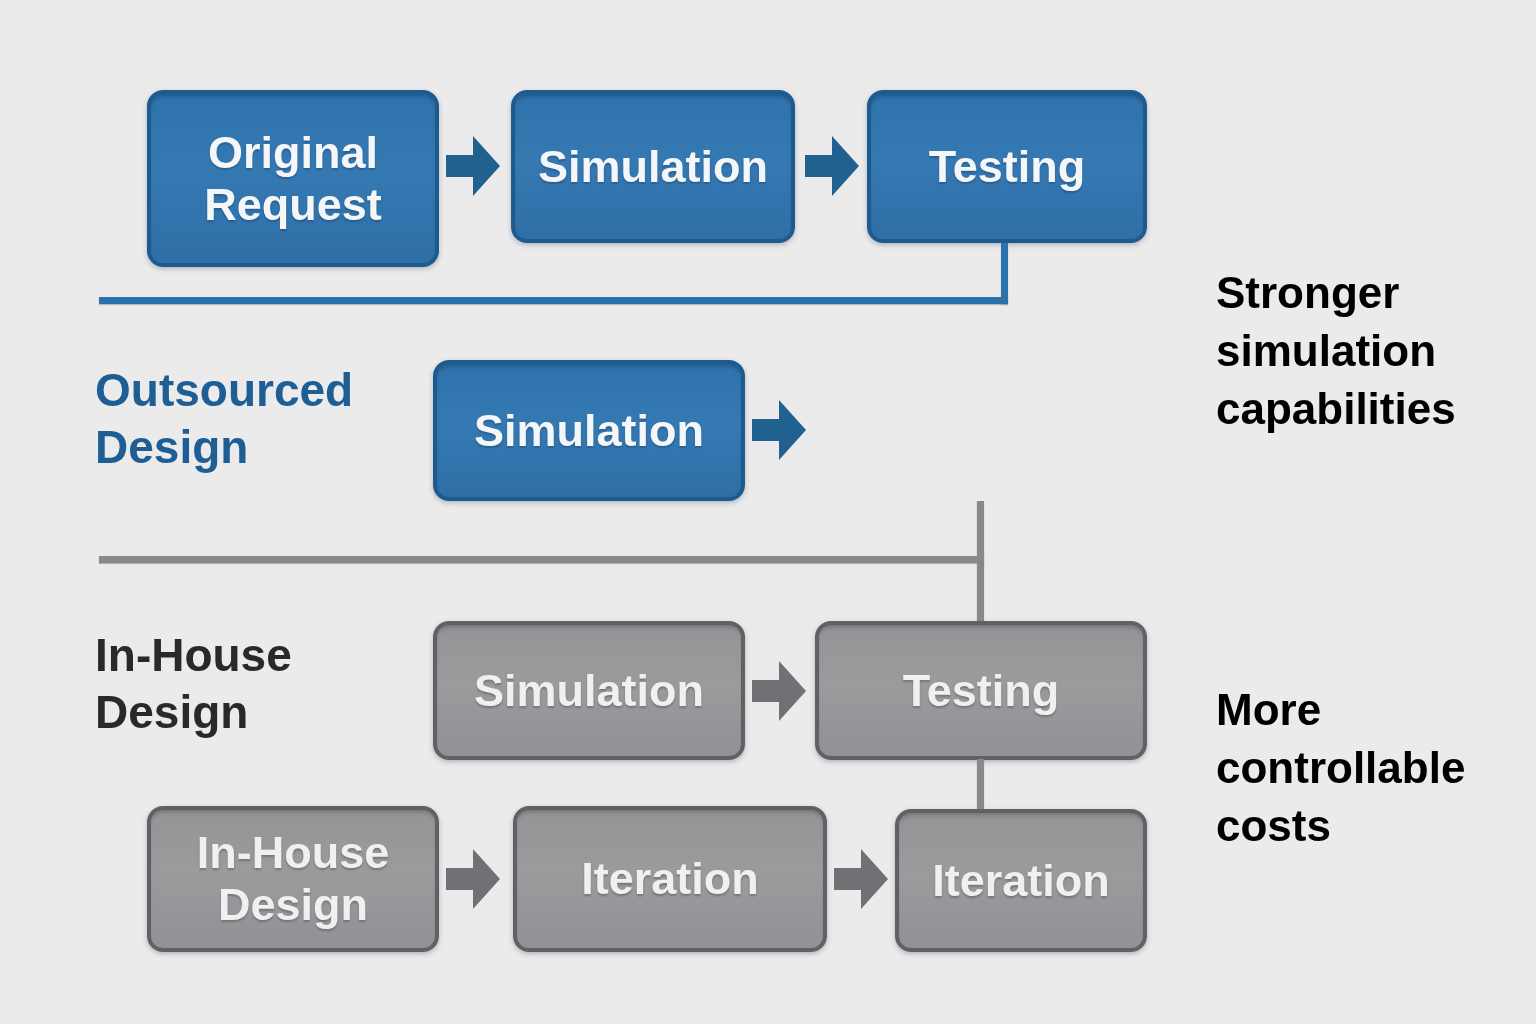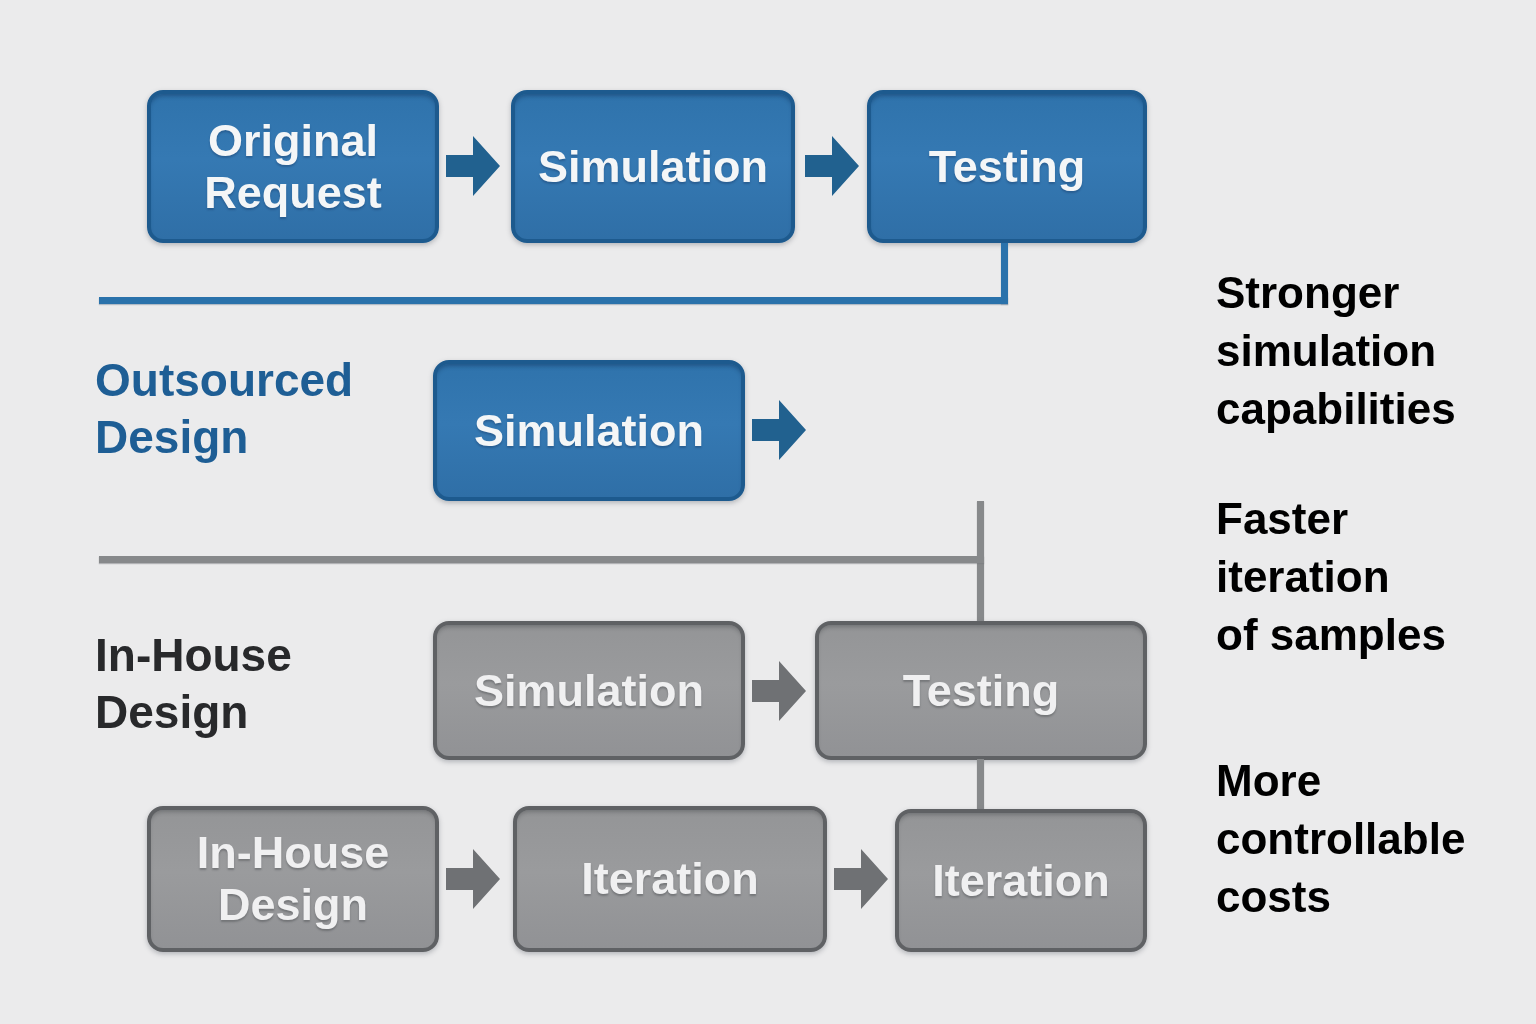--- a/index.html
+++ b/index.html
@@ -70,39 +70,39 @@
     font-size:44px;
     line-height:58px;
     white-space:pre-line;
   }
 </style>
 </head>
 <body>
 
 <div class="canvas">
 
-  <div class="box box-blue" style="left:147px;top:90px;width:292px;height:153px">Original
+  <div class="box box-blue" style="left:147px;top:90px;width:292px;height:177px">Original
 Request</div>
 
   <svg class="arrow arrow-blue" style="left:446px;top:136px" viewBox="0 0 54 60">
     <polygon points="0,19 27,19 27,0 54,30 27,60 27,41 0,41"></polygon>
   </svg>
 
   <div class="box box-blue" style="left:511px;top:90px;width:284px;height:153px">Simulation</div>
 
   <svg class="arrow arrow-blue" style="left:805px;top:136px" viewBox="0 0 54 60">
     <polygon points="0,19 27,19 27,0 54,30 27,60 27,41 0,41"></polygon>
   </svg>
 
   <div class="box box-blue" style="left:867px;top:90px;width:280px;height:153px">Testing</div>
 
   <div class="line line-blue" style="left:1001px;top:243px;width:7px;height:61px"></div>
   <div class="line line-blue" style="left:99px;top:297px;width:909px;height:7px"></div>
 
-  <div class="side-label label-blue" style="left:95px;top:352px;width:340px">Outsourced
+  <div class="side-label label-blue" style="left:95px;top:362px;width:340px">Outsourced
 Design</div>
 
   <div class="box box-blue" style="left:433px;top:360px;width:312px;height:141px">Simulation</div>
 
   <svg class="arrow arrow-blue" style="left:752px;top:400px" viewBox="0 0 54 60">
     <polygon points="0,19 27,19 27,0 54,30 27,60 27,41 0,41"></polygon>
   </svg>
 
 
   <div class="line line-gray" style="left:977px;top:501px;width:7px;height:121px"></div>
@@ -133,21 +133,18 @@
   <svg class="arrow arrow-gray" style="left:834px;top:849px" viewBox="0 0 54 60">
     <polygon points="0,19 27,19 27,0 54,30 27,60 27,41 0,41"></polygon>
   </svg>
 
   <div class="box box-gray" style="left:895px;top:809px;width:252px;height:143px">Iteration</div>
 
   <div class="benefit" style="top:264px">Stronger
 simulation
 capabilities</div>
 
-  <div class="benefit" style="top:490px">Faster
-iteration
-of samples</div>
 
-  <div class="benefit" style="top:752px">More
+  <div class="benefit" style="top:681px">More
 controllable
 costs</div>
 
 </div>
 
 </body></html>

